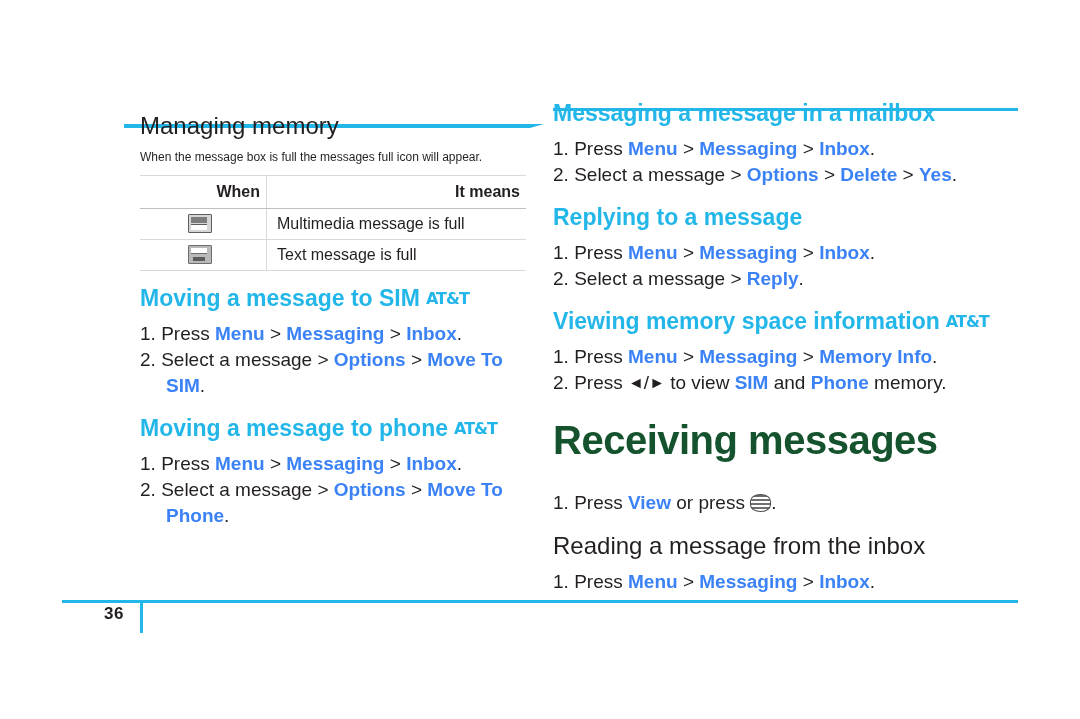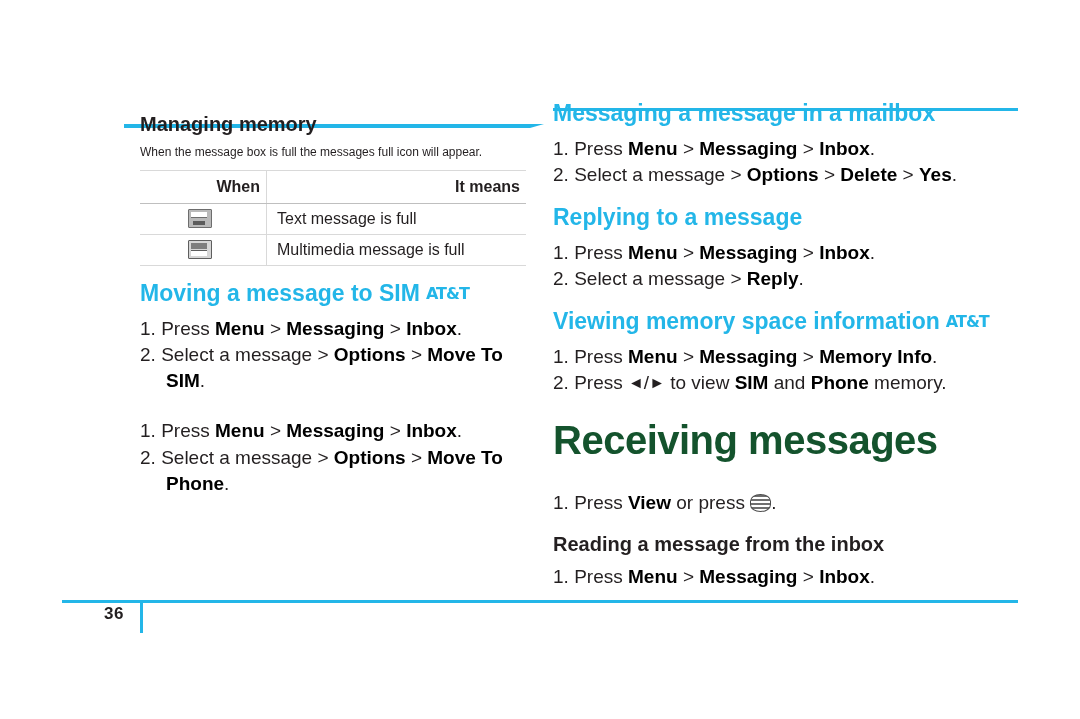--- a/index.html
+++ b/index.html
@@ -100,22 +100,22 @@
   }
   h3.blue {
     margin: 0;
     font-size: 23px;
     font-weight: bold;
     color: #23b6e8;
     line-height: 1.2;
   }
   h3.dark {
     margin: 0;
-    font-size: 20px;
-    font-weight: bold;
+    font-size: 24px;
+    font-weight: normal;
     color: #231f20;
     line-height: 1.2;
   }
   .sec { margin-bottom: 2px; }
 
   
   p.body {
     margin: 0;
     font-size: 12px;
     line-height: 1.35;
@@ -127,21 +127,21 @@
     list-style: none;
   }
   ol.steps li {
     font-size: 19px;
     line-height: 1.38;
     color: #231f20;
     padding-left: 26px;
     text-indent: -26px;
   }
   .num { color: #231f20; }
-  .kw { color: #000000; font-weight: bold; }
+  .kw { color: #3b82f6; font-weight: bold; }
   .sep { color: #231f20; }
 
   
   table.memtable {
     border-collapse: collapse;
     width: 386px;
     margin-top: 10px;
     margin-bottom: 6px;
   }
   table.memtable th,
@@ -269,27 +269,27 @@
 
       <table class="memtable">
         <thead>
           <tr>
             <th class="c1">When</th>
             <th>It means</th>
           </tr>
         </thead>
         <tbody>
           <tr>
+            <td class="c1"><span class="ic ic-mms"></span></td>
+            <td>Multimedia message is full</td>
+          </tr>
+          <tr>
             <td class="c1"><span class="ic ic-sms"></span></td>
             <td>Text message is full</td>
           </tr>
-          <tr>
-            <td class="c1"><span class="ic ic-mms"></span></td>
-            <td>Multimedia message is full</td>
-          </tr>
         </tbody>
       </table>
     </div>
 
     <div class="gap-s"></div>
 
     <div class="sec">
       <h3 class="blue">
         <span>Moving a message to SIM</span><span class="att">AT&amp;T</span>
       </h3>
@@ -302,20 +302,23 @@
         <li>
           <span class="num">2.</span>
           <span>Select a message &gt; </span><span class="kw">Options</span><span class="sep"> &gt; </span><span class="kw">Move To SIM</span><span>.</span>
         </li>
       </ol>
     </div>
 
     <div class="gap-m"></div>
 
     <div class="sec">
+      <h3 class="blue">
+        <span>Moving a message to phone</span><span class="att">AT&amp;T</span>
+      </h3>
       <div class="gap-s"></div>
       <ol class="steps">
         <li>
           <span class="num">1.</span>
           <span>Press </span><span class="kw">Menu</span><span class="sep"> &gt; </span><span class="kw">Messaging</span><span class="sep"> &gt; </span><span class="kw">Inbox</span><span>.</span>
         </li>
         <li>
           <span class="num">2.</span>
           <span>Select a message &gt; </span><span class="kw">Options</span><span class="sep"> &gt; </span><span class="kw">Move To Phone</span><span>.</span>
         </li>

